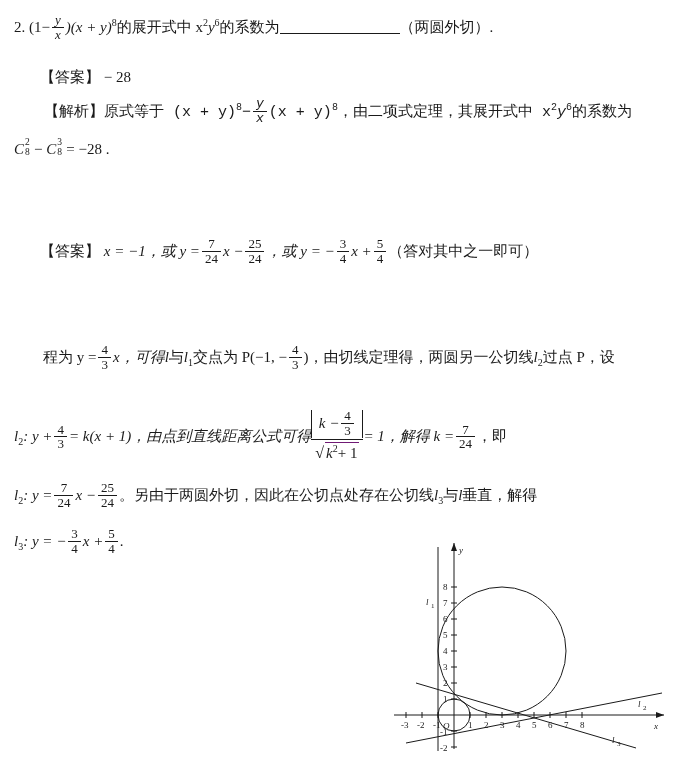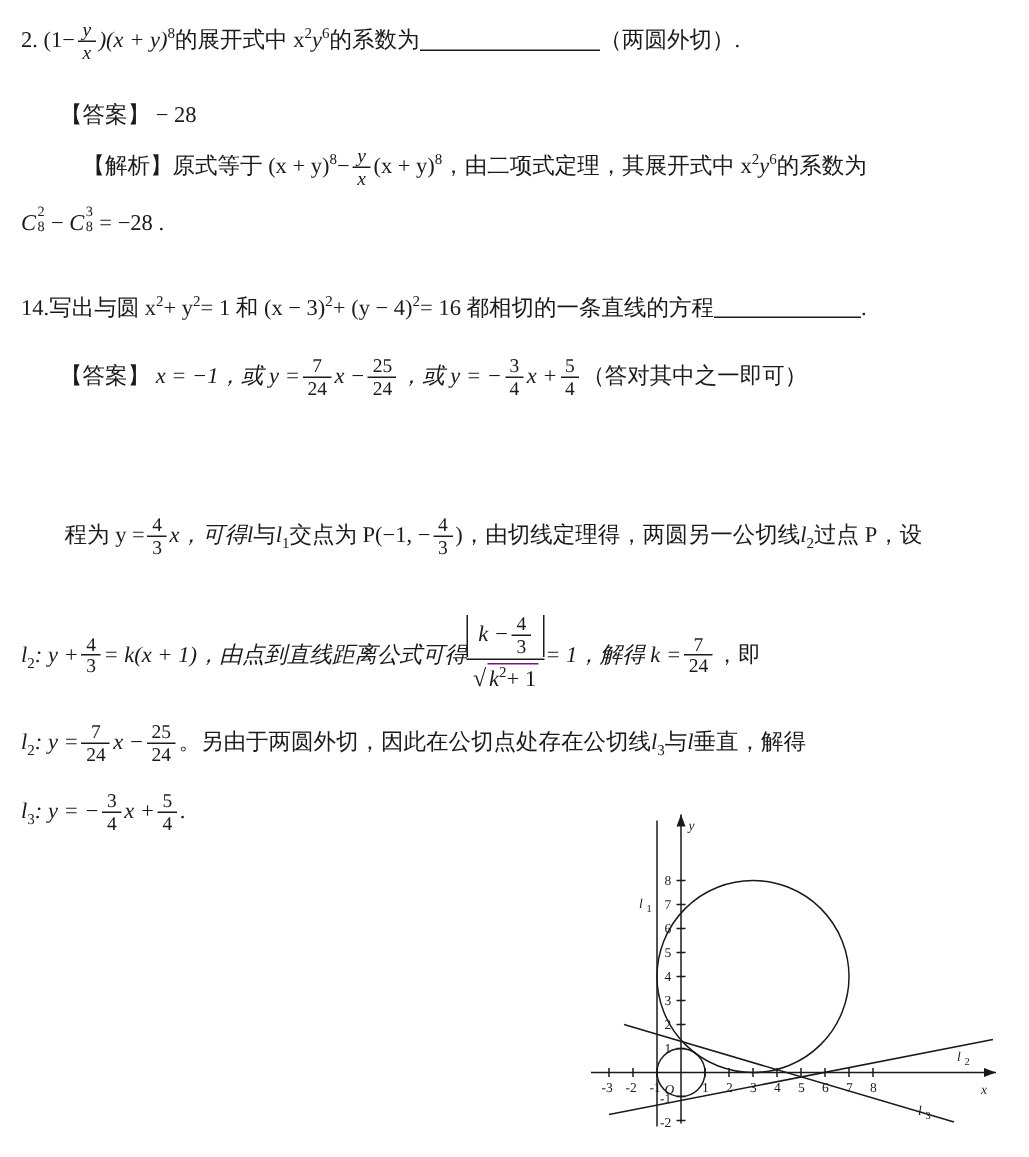--- a/index.html
+++ b/index.html
@@ -133,31 +133,28 @@
   <div class="line" style="left:14px; top:14px;">
     <span>2.</span>
     <span>(1−</span><span class="frac"><span class="num it">y</span><span class="den it">x</span></span><span class="it">)(x + y)</span><span class="sup">8</span><span>的展开式中 x</span><span class="sup">2</span><span class="it">y</span><span class="sup">6</span><span>的系数为</span><span class="blank-long"></span><span>（两圆外切）.</span>
   </div>
 
   <div class="line" style="left:40px; top:56px;margin-top:12px;">
     <span>【答案】</span>
     <span>− 28</span>
   </div>
 
-  <div class="line" style="left:55px; top:98px;">
+  <div class="line" style="left:44px; top:98px;font-family:Liberation Mono, monospace;">
     <span>【解析】</span><span>原式等于 (x + y)</span><span class="sup">8</span><span>−</span><span class="frac"><span class="num it">y</span><span class="den it">x</span></span><span>(x + y)</span><span class="sup">8</span><span>，由二项式定理，其展开式中 x</span><span class="sup">2</span><span class="it">y</span><span class="sup">6</span><span>的系数为</span>
   </div>
 
   <div class="line" style="left:14px; top:140px;">
     <span class="csub"><span>C</span><span class="ss top">2</span><span class="ss bot">8</span></span><span>−</span> <span class="csub"><span>C</span><span class="ss top">3</span><span class="ss bot">8</span></span><span>= −28 .</span>
   </div>
 
-  <div class="line" style="left:14px; top:196px;">
-    <span>14.</span><span>写出与圆 x</span><span class="sup">2</span><span>+ y</span><span class="sup">2</span><span>= 1 和 (x − 3)</span><span class="sup">2</span><span>+ (y − 4)</span><span class="sup">2</span><span>= 16 都相切的一条直线的方程</span><span class="blank-short"></span><span>.</span>
-  </div>
 
   <div class="line" style="left:40px; top:238px;">
     <span>【答案】</span>
     <span class="it">x = −1，或 y =</span><span class="frac"><span class="num">7</span><span class="den">24</span></span><span class="it">x −</span><span class="frac"><span class="num">25</span><span class="den">24</span></span><span class="it">，或 y = −</span><span class="frac"><span class="num">3</span><span class="den">4</span></span><span class="it">x +</span><span class="frac"><span class="num">5</span><span class="den">4</span></span><span>（答对其中之一即可）</span>
   </div>
 
 
   <div class="line" style="left:14px; top:344px;margin-left:29px;">
     <span>程为 y =</span><span class="frac"><span class="num">4</span><span class="den">3</span></span><span class="it">x，可得</span><span class="it">l</span><span>与</span><span class="it">l</span><span class="sub">1</span><span>交点为 P(−1, −</span><span class="frac"><span class="num">4</span><span class="den">3</span></span><span>)，由切线定理得，两圆另一公切线</span><span class="it">l</span><span class="sub">2</span><span>过点 P，设</span>
   </div>

